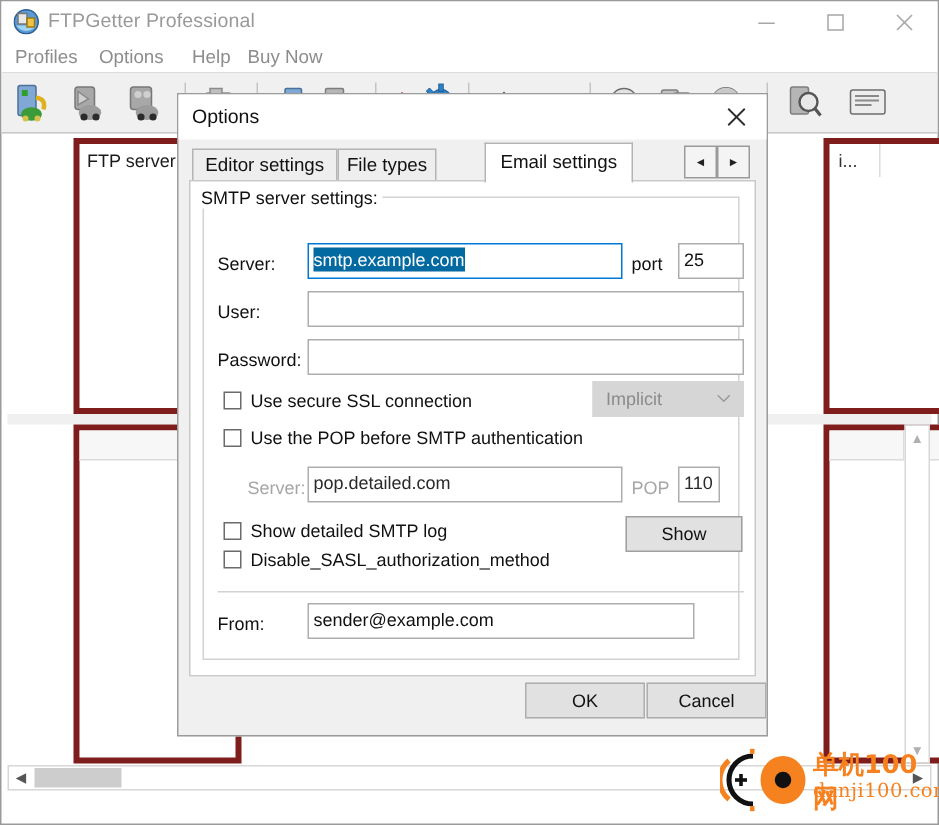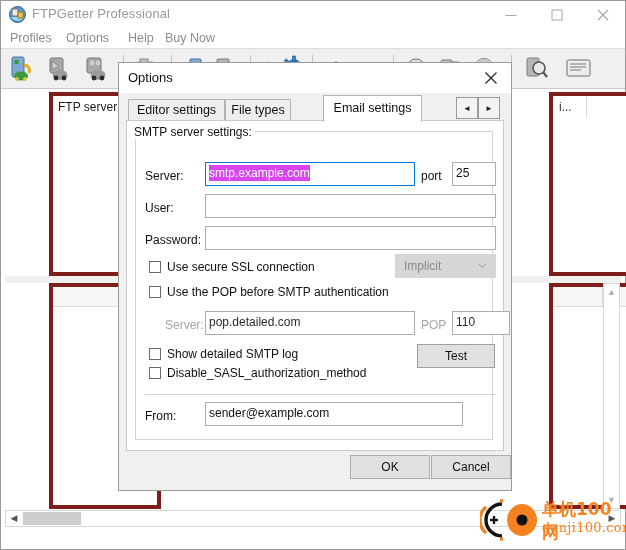--- a/index.html
+++ b/index.html
@@ -63,21 +63,21 @@
        border:1px solid #d2d2d2;box-sizing:border-box;}
   .grp-cap{position:absolute;left:16px;top:131px;background:#fff;padding:0 3px;font-size:12px;color:#111;z-index:2;}
 
   .lbl{position:absolute;font-size:12px;color:#111;white-space:nowrap;}
   .lbl.dis{color:#a6a6a6;}
 
   .inp{position:absolute;background:#fff;border:1px solid #adadad;box-sizing:border-box;
        font-family:"Liberation Sans",sans-serif;font-size:12px;color:#111;padding:0 3px;
        line-height:21px;white-space:nowrap;overflow:hidden;}
   .inp.focus{border:1px solid #0078d7;}
-  .sel-txt{background:#d946ef;color:#fff;padding:1px 0;}
+  .sel-txt{background:#0369a1;color:#fff;padding:1px 0;}
 
   .cbrow{position:absolute;cursor:default;}
   .cbox{position:absolute;left:0;top:1px;width:12px;height:12px;background:#fff;border:1px solid #6b6b6b;box-sizing:border-box;}
   .cbtxt{position:absolute;left:18px;top:0;font-size:12px;color:#111;white-space:nowrap;}
 
   .combo{position:absolute;background:#d6d6d6;border:1px solid #d6d6d6;box-sizing:border-box;cursor:default;}
   .combo .v{position:absolute;left:8px;top:4px;font-size:12px;color:#8b8b8b;}
   .combo .ar{position:absolute;right:8px;top:8px;width:9px;height:6px;}
 
   .btn{position:absolute;background:#e1e1e1;border:1px solid #a0a0a0;box-sizing:border-box;
@@ -343,32 +343,32 @@
       </div>
 
       <div class="cbrow" style="left:22px;top:164px;">
         <span class="cbox"></span>
         <span class="cbtxt">Use the POP before SMTP authentication</span>
       </div>
 
       <div class="lbl dis" style="left:38px;top:197px;">Server:</div>
       <div class="inp" style="left:78px;top:190px;width:210px;height:24px;color:#2a2a2a;">pop.detailed.com</div>
       <div class="lbl dis" style="left:294px;top:197px;">POP</div>
-      <div class="inp" style="left:325px;top:190px;width:58px;height:24px;color:#2a2a2a;">110</div>
+      <div class="inp" style="left:325px;top:190px;width:28px;height:24px;color:#2a2a2a;">110</div>
 
       <div class="cbrow" style="left:22px;top:226px;">
         <span class="cbox"></span>
         <span class="cbtxt">Show detailed SMTP log</span>
       </div>
       <div class="cbrow" style="left:22px;top:245px;">
         <span class="cbox"></span>
         <span class="cbtxt">Disable_SASL_authorization_method</span>
       </div>
 
-      <div class="btn" style="left:290px;top:223px;width:78px;height:24px;line-height:22px;">Test</div>
+      <div class="btn" style="left:290px;top:223px;width:78px;height:24px;line-height:22px;">Show</div>
 
       <div class="hrule" style="left:18px;top:273px;width:351px;"></div>
 
       <div class="lbl" style="left:18px;top:288px;">From:</div>
       <div class="inp" style="left:78px;top:281px;width:258px;height:24px;">sender@example.com</div>
     </div>
 
     <div class="btn dlgbtn" style="left:312px;top:392px;width:80px;height:24px;line-height:22px;">Cancel</div>
     <div class="btn dlgbtn" style="left:231px;top:392px;width:80px;height:24px;line-height:22px;">OK</div>
   </div>

